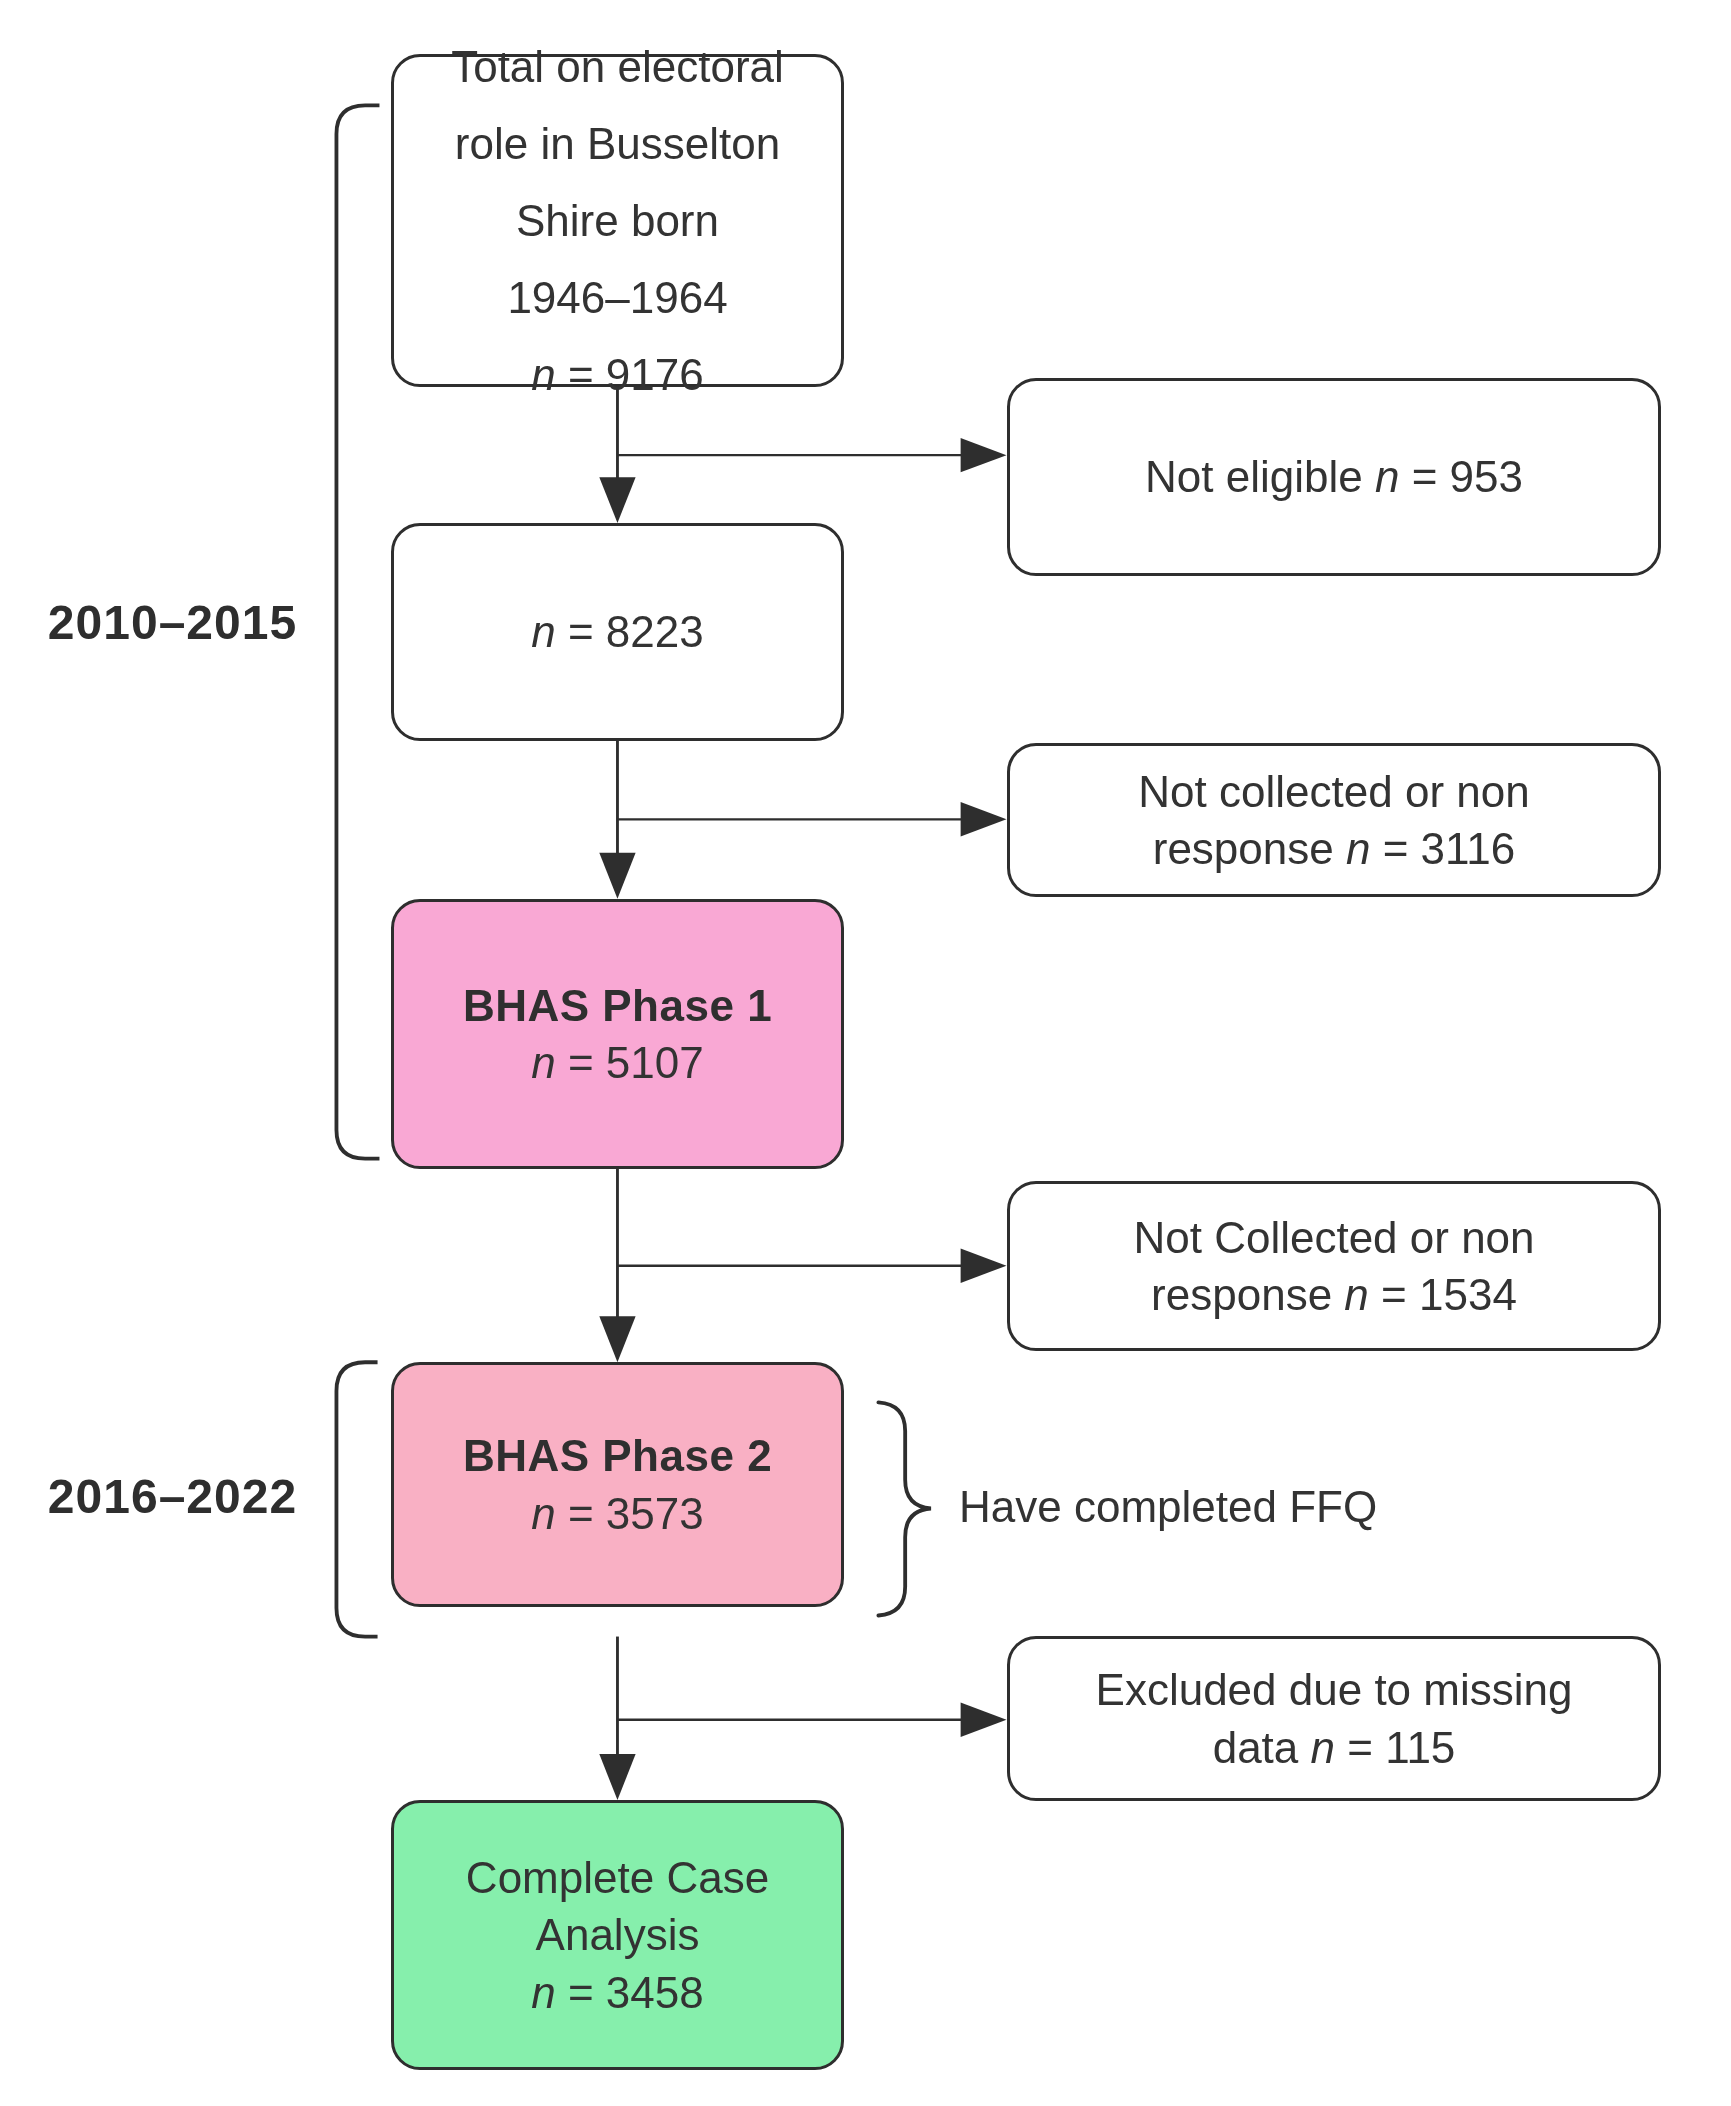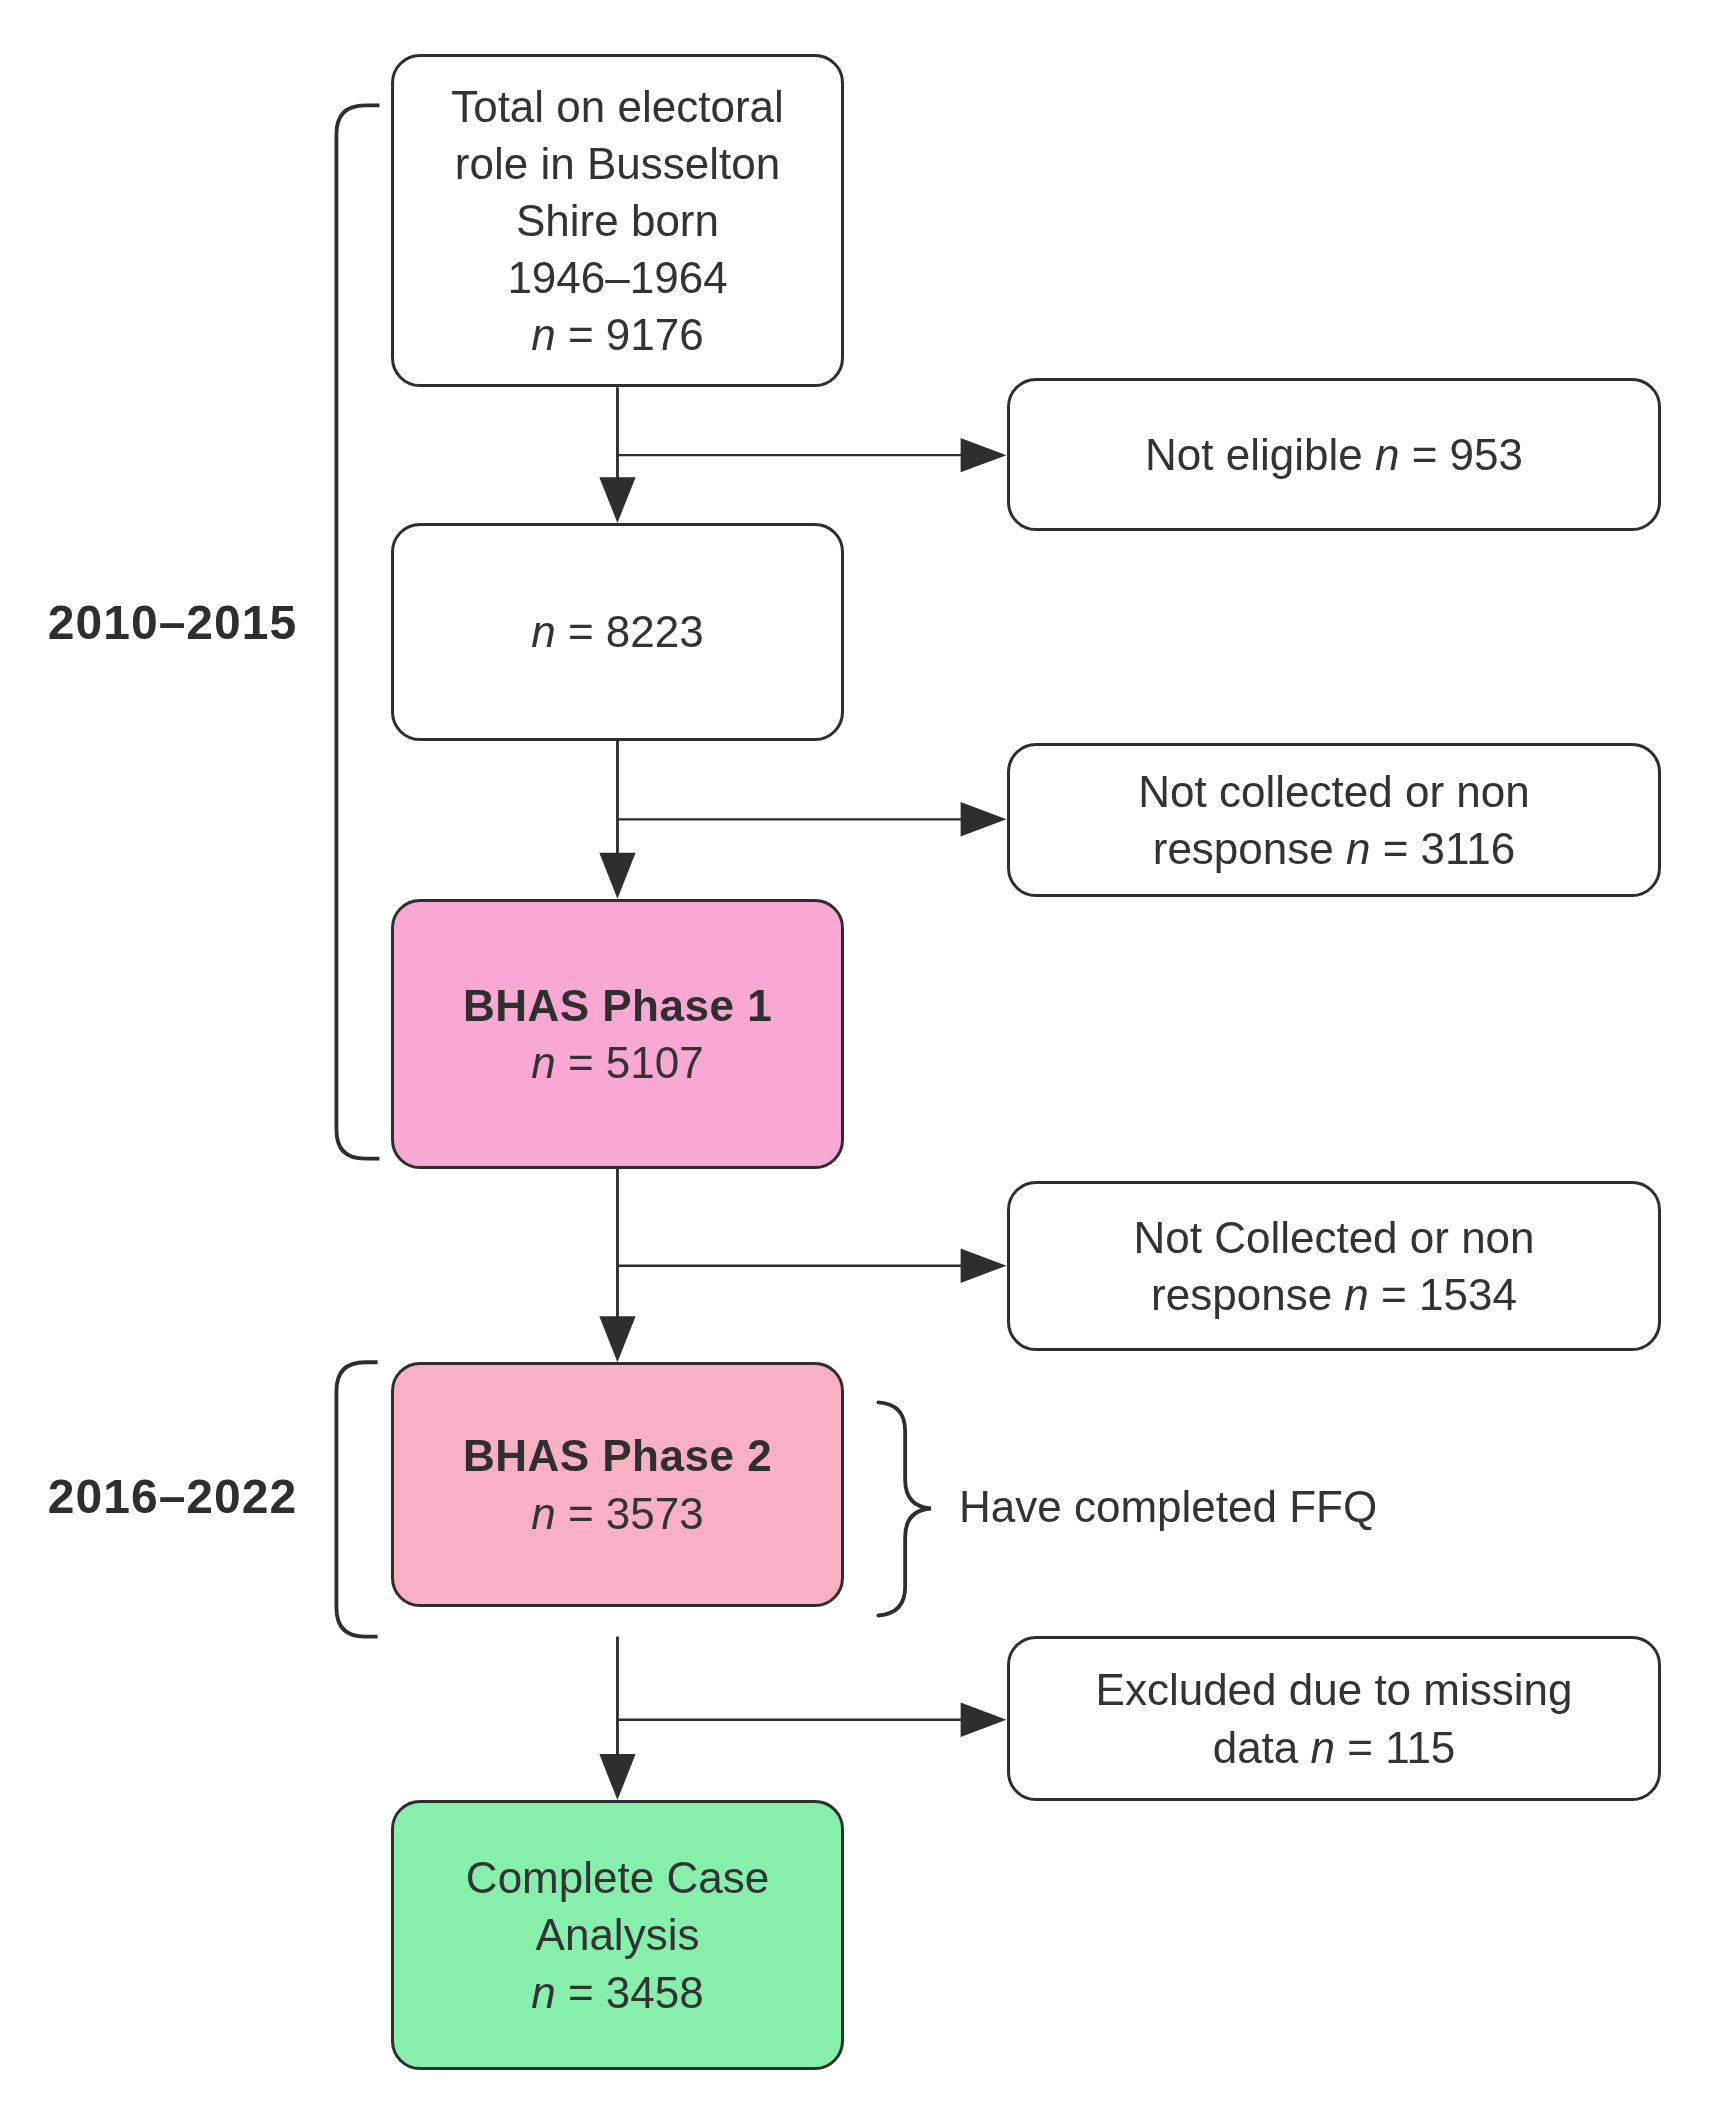--- a/index.html
+++ b/index.html
@@ -72,21 +72,21 @@
       <polygon points="1005,458 1005,494 1053,476"></polygon>
       <polygon points="1005,839 1005,875 1053,857"></polygon>
       <polygon points="1005,1306 1005,1342 1053,1324"></polygon>
       <polygon points="1005,1781 1005,1817 1053,1799"></polygon>
     </g>
   </svg>
 
   <div class="period" style="left:29px;top:595px;">2010–2015</div>
   <div class="period" style="left:29px;top:1469px;">2016–2022</div>
 
-  <div class="box" style="left:391px;top:54px;width:453px;height:333px;">
+  <div class="box" style="left:391px;top:54px;width:453px;height:333px;gap:20px;">
     <div class="line">Total on electoral</div>
     <div class="line">role in Busselton</div>
     <div class="line">Shire born</div>
     <div class="line">1946–1964</div>
     <div class="count"><i>n</i> <span>= 9176</span></div>
   </div>
 
   <div class="box" style="left:391px;top:523px;width:453px;height:218px;">
     <div class="count"><i>n</i> <span>= 8223</span></div>
   </div>
@@ -100,21 +100,21 @@
     <div class="line bold-title">BHAS Phase 2</div>
     <div class="count"><i>n</i> <span>= 3573</span></div>
   </div>
 
   <div class="box" style="left: 391px; top: 1800px; width: 453px; height: 270px; background-color: #86efac;">
     <div class="line">Complete Case</div>
     <div class="line">Analysis</div>
     <div class="count"><i>n</i> <span>= 3458</span></div>
   </div>
 
-  <div class="box" style="left:1007px;top:378px;width:654px;height:153px;">
+  <div class="box" style="left:1007px;top:378px;width:654px;height:198px;">
 
     <div class="side-line"><span>Not eligible</span> <i>n</i> <span>= 953</span></div>
   </div>
 
   <div class="box" style="left:1007px;top:743px;width:654px;height:154px;">
     <div class="line side-line">Not collected or non</div>
     <div class="side-line"><span>response</span> <i>n</i> <span>= 3116</span></div>
   </div>
 
   <div class="box" style="left:1007px;top:1181px;width:654px;height:170px;">

